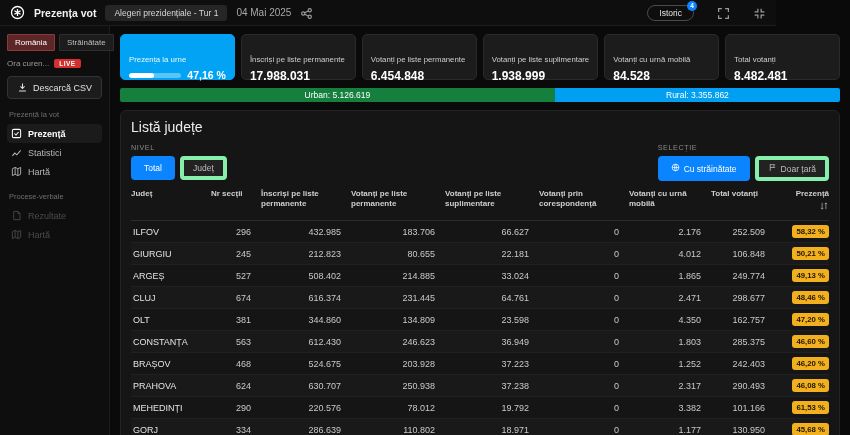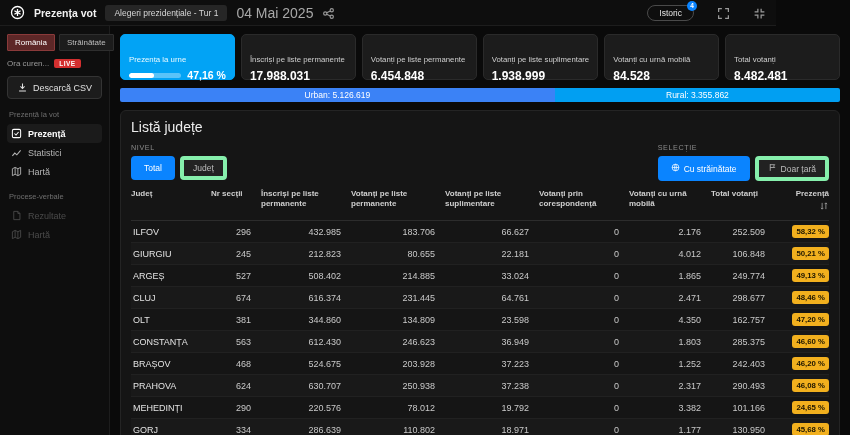--- a/index.html
+++ b/index.html
@@ -5,21 +5,21 @@
   * { margin:0; padding:0; box-sizing:border-box; }
   html,body { width:850px; height:435px; overflow:hidden; background:#0a0a0a;
     font-family:"Liberation Sans", sans-serif; color:#d6d6d6; }
 
   
   .topbar { position:absolute; top:0; left:0; width:776px; height:26px; background:#0e0e0e;
     border-bottom:1px solid #1d1d1d; display:flex; align-items:center; padding:0 10px; gap:9px; z-index:5; }
   .logo { width:15px; height:15px; color:#fff; flex:0 0 auto; }
   .app-title { font-size:10.5px; font-weight:bold; color:#f2f2f2; white-space:nowrap; }
   .election-badge { background:#262626; border-radius:3px; padding:3px 9px; font-size:8.5px; color:#d8d8d8; white-space:nowrap; }
-  .date { font-size:14px; color:#a8a8a8; white-space:nowrap; }
+  .date { font-size:10px; color:#a8a8a8; white-space:nowrap; }
   .tb-icon { width:13px; height:13px; color:#9a9a9a; cursor:pointer; }
   .tb-right { margin-left:auto; display:flex; align-items:center; gap:23px; }
   .istoric { position:relative; border:1px solid #4a4a4a; border-radius:10px; padding:2px 11px;
     font-size:8.5px; color:#e2e2e2; background:transparent; cursor:pointer; }
   .istoric-badge { position:absolute; top:-5px; right:-4px; background:#0a84ff; color:#fff;
     font-size:6.5px; font-weight:bold; width:10px; height:10px; border-radius:50%;
     display:flex; align-items:center; justify-content:center; }
 
   
   .sidebar { position:absolute; top:26px; left:0; width:110px; bottom:0; background:#0e0e0e;
@@ -51,21 +51,21 @@
   .card-value { font-size:12px; font-weight:bold; color:#ffffff; }
   .card.hl { background:#02a3f5; border-color:#02a3f5; }
   .card.hl .card-label { color:#eafaff; }
   .prog-row { display:flex; align-items:center; gap:6px; }
   .prog-track { flex:1; height:5px; background:rgba(255,255,255,.35); border-radius:3px; overflow:hidden; }
   .prog-fill { height:100%; background:#ffffff; border-radius:3px; }
   .hl-val { font-size:10.5px; }
 
   .ur-bar { display:flex; height:14px; border-radius:2px; overflow:hidden; margin-top:8px;
     font-size:8.5px; color:#fff; text-align:center; line-height:14px; }
-  .ur-urban { background:#3b82f6; }
+  .ur-urban { background:#15803d; }
   .ur-rural { background:#019ff2;text-align:center; }
 
   .panel { margin-top:8px; background:#151515; border:1px solid #242424; border-radius:6px; padding:8px 10px; }
   .panel-title { font-size:14px; color:#ececec; margin-bottom:8px; }
   .filters { display:flex; gap:26px; margin-bottom:8px;justify-content:space-between; }
   .f-group-label { font-size:7.2px; color:#8a8a8a; letter-spacing:.6px; margin-bottom:4px; }
   .f-btns { display:flex; gap:5px; }
   .f-btn { font-size:8.5px; padding:3px 9px; border-radius:4px; background:#222; border:4px solid #86efac;
     color:#bdbdbd; cursor:pointer; display:flex; align-items:center; gap:4px; white-space:nowrap; }
   .f-btn.active { background:#0a84ff; border-color:#0a84ff; color:#fff; }
@@ -370,21 +370,21 @@
         </div>
         <div class="tgrid trow">
           <div class="c-name">MEHEDINȚI</div>
           <div class="num">290</div>
           <div class="num">220.576</div>
           <div class="num">78.012</div>
           <div class="num">19.792</div>
           <div class="num">0</div>
           <div class="num">3.382</div>
           <div class="num">101.166</div>
-          <div class="c-prez"><span class="prez-badge">24,65 %</span></div>
+          <div class="c-prez"><span class="prez-badge">61,53 %</span></div>
         </div>
         <div class="tgrid trow">
           <div class="c-name">GORJ</div>
           <div class="num">334</div>
           <div class="num">286.639</div>
           <div class="num">110.802</div>
           <div class="num">18.971</div>
           <div class="num">0</div>
           <div class="num">1.177</div>
           <div class="num">130.950</div>

